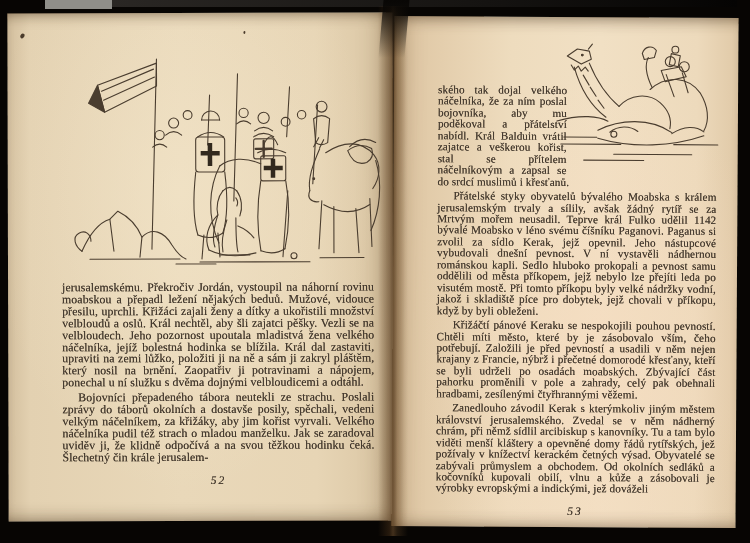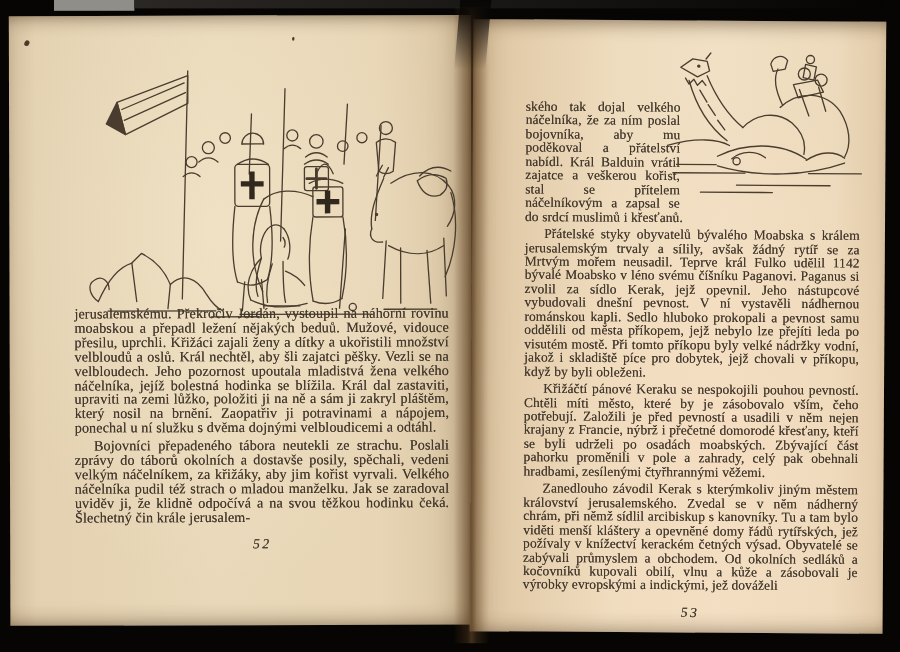--- a/index.html
+++ b/index.html
@@ -40,21 +40,21 @@
   }
   .gutter{position:absolute;left:378px;top:6px;width:30px;height:530px;pointer-events:none;
     background:linear-gradient(90deg,rgba(70,45,20,0) 0,rgba(90,60,30,.38) 38%,rgba(92,66,38,.7) 50%,rgba(110,80,45,.3) 64%,rgba(70,45,20,0) 100%);}
   .spine-top{position:absolute;left:381px;top:0;width:26px;height:58px;transform:skewX(-5deg);
     background:linear-gradient(180deg,rgba(8,6,4,.95),rgba(8,6,4,0));pointer-events:none;}
 
   
   .textblock{position:absolute;text-align:justify;
     text-shadow:0 0 .4px rgba(58,44,28,.75);
     letter-spacing:.1px;}
-  .tb-left{left:54px;top:243px;width:312px;font-size:11.8px;line-height:11.9px;}
+  .tb-left{left:54px;top:269px;width:312px;font-size:11.8px;line-height:11.9px;}
   .tb-right{left:44px;top:68px;width:279px;font-size:11.2px;line-height:11.45px;}
   .textblock p{margin:0 0 3px 0;}
   .textblock p.indent{text-indent:16px;}
   .pageno{text-align:center;margin-top:11px;font-size:11.5px;font-style:italic;letter-spacing:2px;
     text-shadow:0 0 .4px rgba(58,44,28,.7);}
 
   
   .knights-box{position:absolute;left:50px;top:6px;width:330px;height:246px;}
   .knights-box svg{width:100%;height:100%;}
   .camel-wrap{float:right;width:150px;height:82px;position:relative;}

